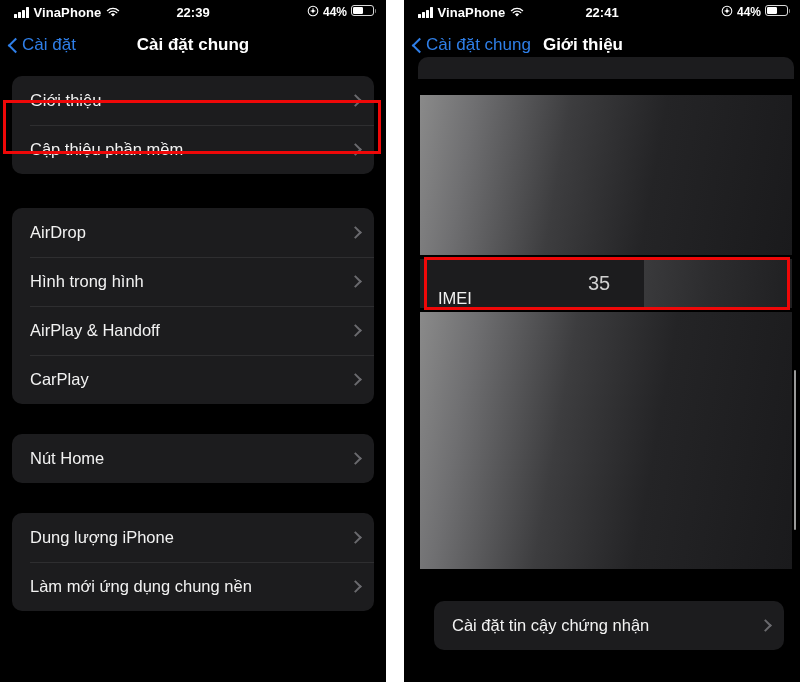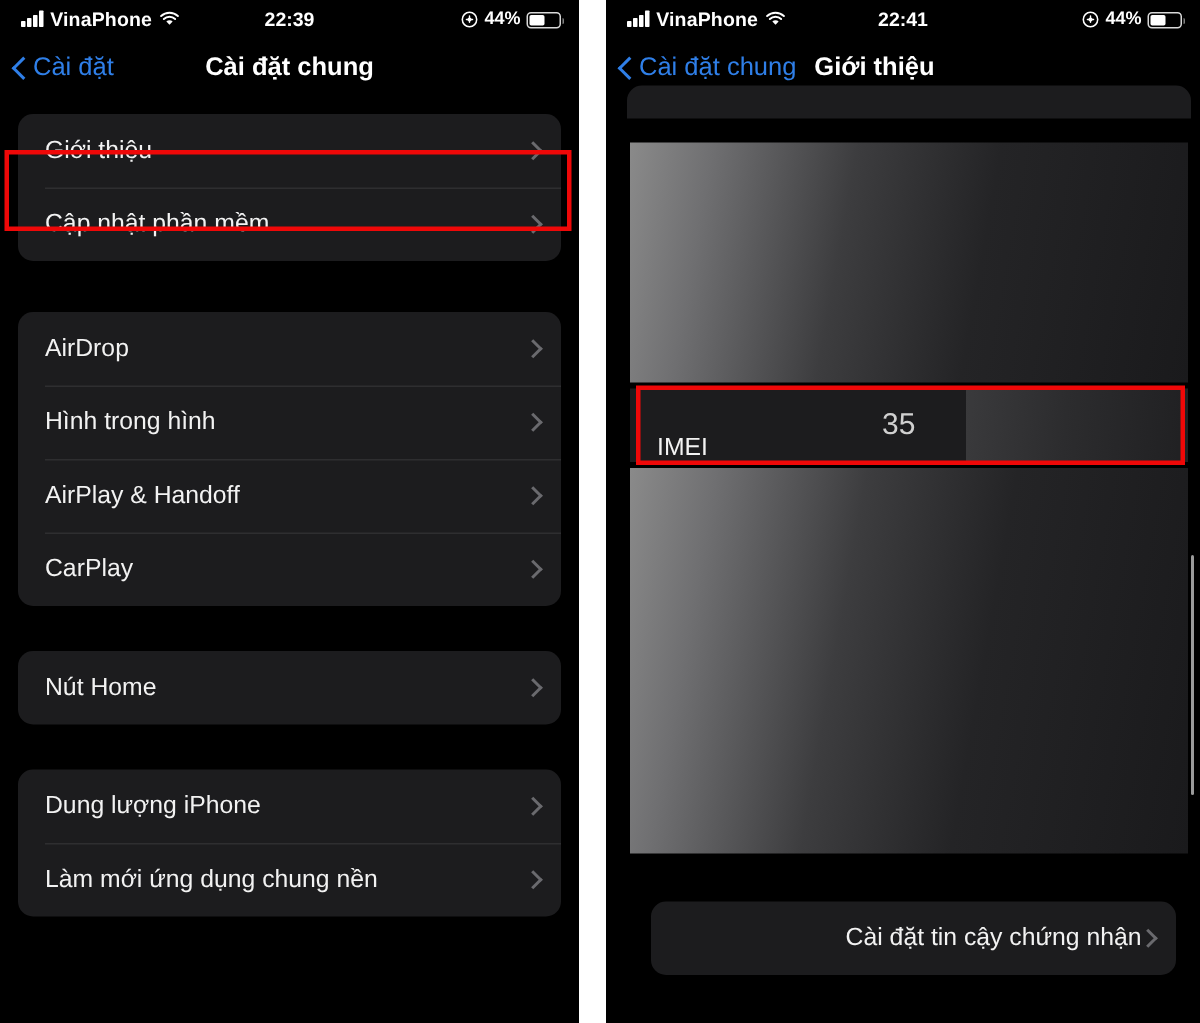--- a/index.html
+++ b/index.html
@@ -54,21 +54,21 @@
     top: 5px;
     text-align: center;
     font-size: 13px;
     font-weight: bold;
   }
   .status-right {
     position: absolute;
     right: 12px;
     top: 5px;
     display: flex;
-    align-items: flex-end;
+    align-items: flex-start;
     gap: 4px;
     font-size: 12px;
     font-weight: bold;
   }
   .signal-bars { display: inline-flex; align-items: flex-end; gap: 1.5px; height: 11px; }
   .signal-bars i {
     display: block; width: 2.5px; background: #ffffff; border-radius: .5px;
   }
   .signal-bars i:nth-child(1) { height: 4px; }
   .signal-bars i:nth-child(2) { height: 6px; }
@@ -241,21 +241,20 @@
   .imei-label { color: #f2f2f2; font-size: 16.5px; width: 150px; margin-top: 29px; }
   .imei-value { color: #d0d0d0; font-size: 20px; position: relative; z-index: 2; }
 
   .bottom-card {
     position: absolute;
     left: 434px; top: 601px;
     width: 350px;
     background: #1c1c1e;
     border-radius: 10px;
     z-index: 8;
-    text-align: right;
   }
 </style>
 </head>
 <body>
 
 <div class="screenshot">
 
   <div class="panel panel-left">
 
     <div class="status-bar">
@@ -298,21 +297,21 @@
     <div class="list-area">
 
       <div class="gap-sm"></div>
 
       <div class="group">
         <div class="row">
           <span class="row-label">Giới thiệu</span>
           <span class="chev"></span>
         </div>
         <div class="row">
-          <span class="row-label">Cập nhật phần mềm</span>
+          <span class="row-label">Cập thiệu phần mềm</span>
           <span class="chev"></span>
         </div>
       </div>
 
       <div class="gap-lg"></div>
 
       <div class="group">
         <div class="row">
           <span class="row-label">AirDrop</span>
           <span class="chev"></span>

